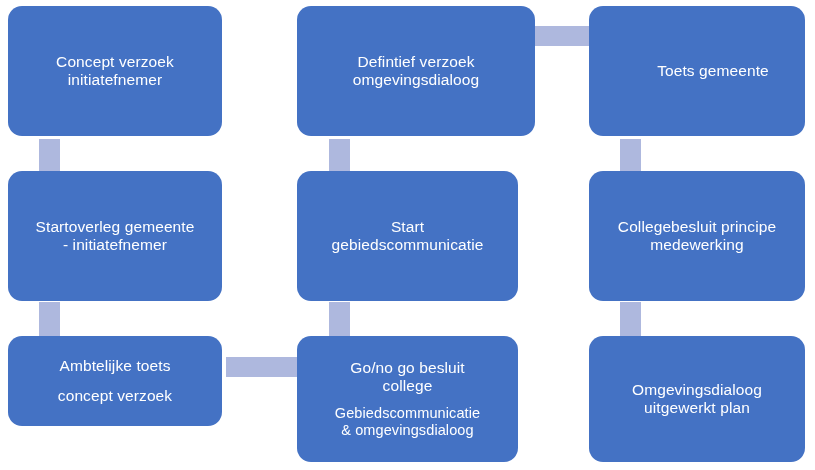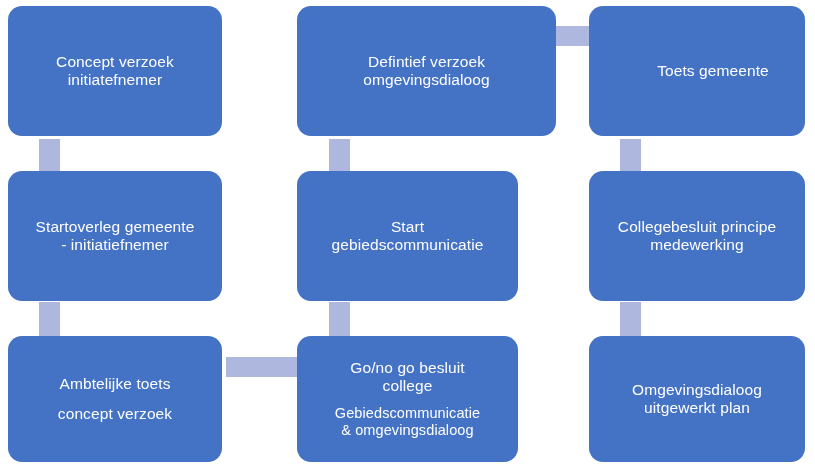--- a/index.html
+++ b/index.html
@@ -67,45 +67,45 @@
   <div class="connector" style="left:620px; top:302px; width:21px; height:35px;"></div>
 
   <div class="connector" style="left:518px; top:26px; width:72px; height:20px;"></div>
   <div class="connector" style="left:226px; top:357px; width:72px; height:20px;"></div>
 
   <div class="node" style="left:8px; top:6px; width:214px; height:130px;">
     <span class="line t-main">Concept verzoek</span>
     <span class="line t-main">initiatefnemer</span>
   </div>
 
-  <div class="node" style="left:297px; top:6px; width:259px; height:130px;">
+  <div class="node" style="left:297px; top:6px; width:238px; height:130px;">
     <span class="line t-main">Defintief verzoek</span>
     <span class="line t-main">omgevingsdialoog</span>
   </div>
 
   <div class="node" style="left:589px; top:6px; width:216px; height:130px;padding-left:40px;">
     <span class="line t-main">Toets gemeente</span>
   </div>
 
   <div class="node" style="left:8px; top:171px; width:214px; height:130px;">
     <span class="line t-main">Startoverleg gemeente</span>
-    <span class="line t-main">- initiatiefnemer</span>
+    <span class="line t-main">- initiatefnemer</span>
   </div>
 
   <div class="node" style="left:297px; top:171px; width:221px; height:130px;">
     <span class="line t-main">Start</span>
     <span class="line t-main">gebiedscommunicatie</span>
   </div>
 
   <div class="node" style="left:589px; top:171px; width:216px; height:130px;">
     <span class="line t-main">Collegebesluit principe</span>
     <span class="line t-main">medewerking</span>
   </div>
 
-  <div class="node" style="left:8px; top:336px; width:214px; height:126px;gap:12px;">
+  <div class="node" style="left:8px; top:336px; width:214px; height:90px;gap:12px;">
     <span class="line t-main">Ambtelijke toets</span>
     <span class="line t-main">concept verzoek</span>
   </div>
 
   <div class="node" style="left:297px; top:336px; width:221px; height:126px;">
     <span class="line t-main">Go/no go besluit</span>
     <span class="line t-main">college</span>
     <span class="line t-sub gap-above">Gebiedscommunicatie</span>
     <span class="line t-sub">&amp; omgevingsdialoog</span>
   </div>

